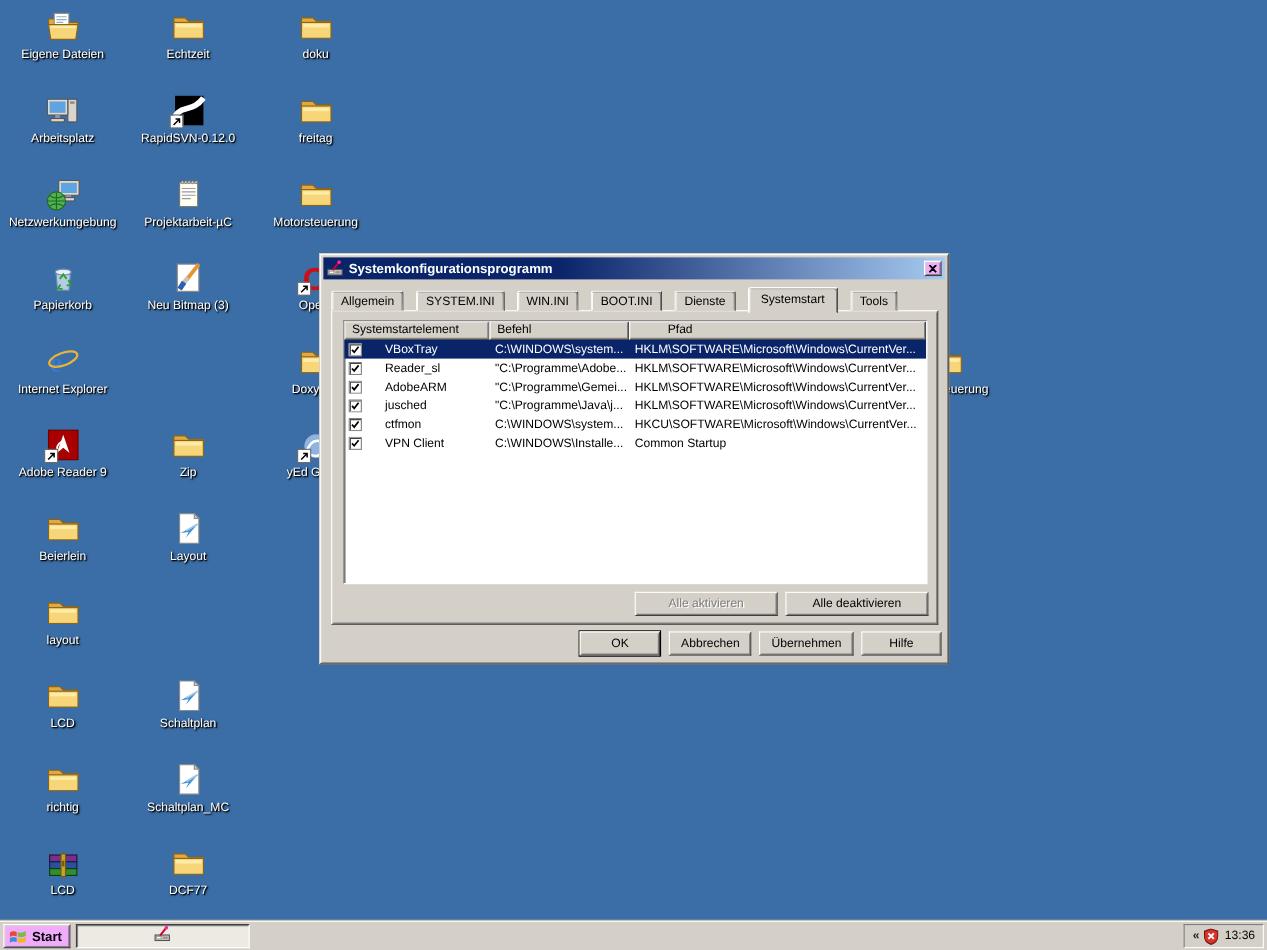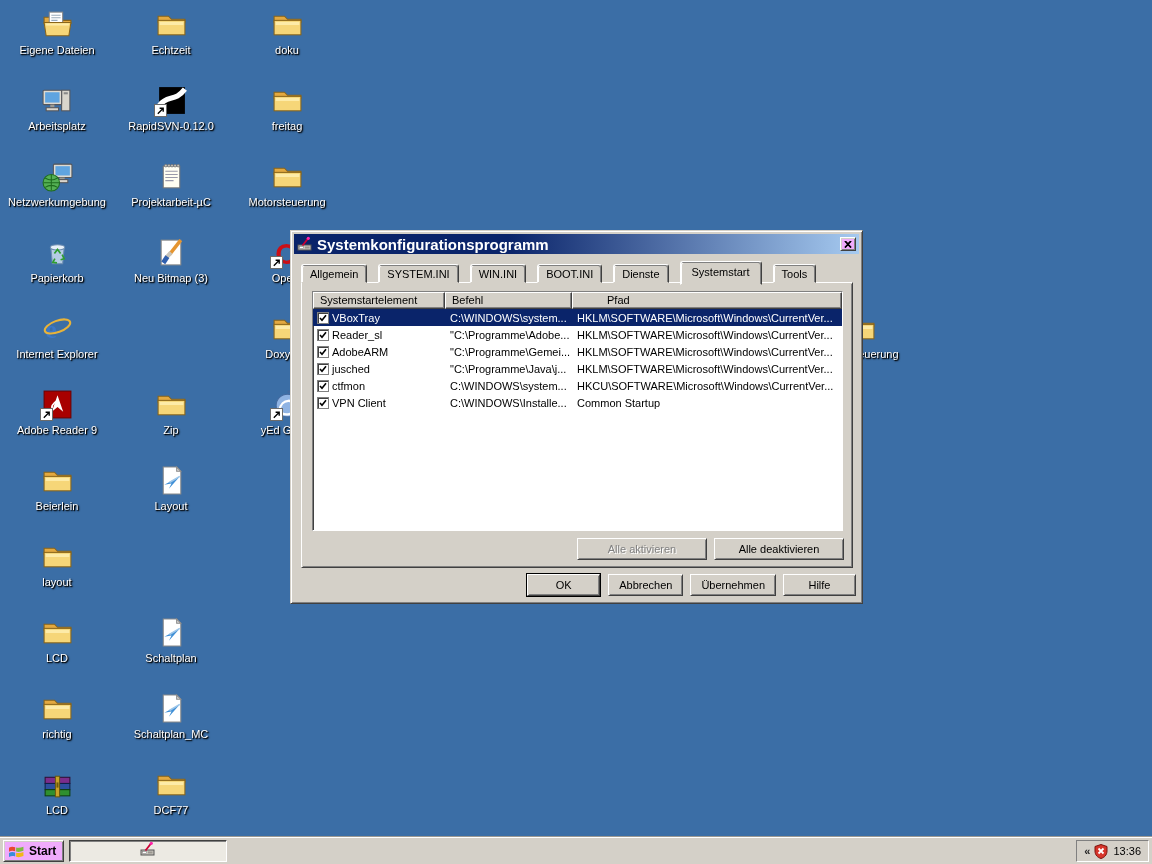--- a/index.html
+++ b/index.html
@@ -27,21 +27,21 @@
   .pressed { background:#ECEAE3; border:1px solid; border-color:#404040 #FFFFFF #FFFFFF #404040;
              box-shadow:inset 1px 1px 0 #808080;flex-direction:column; }
 
   
   #dialog { position:absolute; left:290px; top:230px; width:573px; height:374px; z-index:10;
             background:#D4D0C8; border:1px solid; border-color:#D4D0C8 #404040 #404040 #D4D0C8;
             box-shadow:inset 1px 1px 0 #FFFFFF, inset -1px -1px 0 #808080; }
   #titlebar { position:absolute; left:3px; top:3px; right:3px; height:20px; padding:0 3px;
               display:flex; align-items:center; gap:4px;
               background:linear-gradient(90deg, var(--cap1,#0A246A) 0%, var(--cap1,#0A246A) 38%, var(--cap2,#A6CAF0) 100%); }
-  #title-text { flex:1; color:#fff; font-weight:bold; font-size:15px; white-space:nowrap; overflow:hidden; }
+  #title-text { flex:1; color:#fff; font-weight:bold; font-size:12px; white-space:nowrap; overflow:hidden; }
   .tb-icon { width:16px; height:16px; flex:none; }
   .tb-icon svg { width:16px; height:16px; display:block; }
   #close-btn { width:16px; height:14px; display:flex; align-items:center; justify-content:center; flex:none; }
   #close-btn svg { width:8px; height:7px; }
 
   #tabs { position:absolute; left:10px; top:31px; height:21px; display:flex; align-items:flex-end; z-index:3;gap:11px; }
   .tab { height:19px; padding:3px 8px 0; background:#D4D0C8; white-space:nowrap;
          border:1px solid; border-color:#FFFFFF #404040 #D4D0C8 #FFFFFF;
          border-radius:3px 3px 0 0; box-shadow:inset -1px 1px 0 #808080, inset 1px 1px 0 #fff; position:relative; }
   .tab.active { height:24px; margin-top:-3px; margin-bottom:-2px; padding:4px 11px 0; z-index:4;
@@ -52,21 +52,21 @@
              box-shadow:inset 1px 1px 0 #D4D0C8, inset -1px -1px 0 #808080; }
 
   #listview { position:absolute; left:10px; top:8px; width:531px; height:240px; background:#fff; overflow:hidden; }
   #lv-header { display:flex; height:17px; }
   .lv-h { background:#D4D0C8; border:1px solid; border-color:#FFFFFF #404040 #404040 #FFFFFF;
           box-shadow:inset -1px -1px 0 #808080; padding:1px 6px; white-space:nowrap; overflow:hidden; flex:none; }
   .w0 { width:132px; } .w1 { width:127px; } .w2 { flex:1 1 auto !important;padding-left:34px; }
   .lv-row { display:flex; height:17px; align-items:center; }
   .lv-row.selected { background:var(--sel,#0A246A); color:#fff; }
   .lv-c { white-space:nowrap; overflow:hidden; flex:none; padding:0 6px 0 5px; }
-  .lv-c.c0 { display:flex; align-items:center; gap:3px; padding-left:4px; }
+  .lv-c.c0 { display:flex; align-items:center; gap:21px; padding-left:4px; }
   .cbx { width:12px; height:12px; background:#fff; border:1px solid #808080;
          box-shadow:inset 1px 1px 0 #404040; display:flex; align-items:center; justify-content:center; flex:none; }
   .cbx svg { width:8px; height:8px; display:block; }
 
   #page-btns { position:absolute; right:8px; bottom:7px; display:flex; gap:7px; }
   .btn { height:22px; min-width:130px; padding:0 10px; display:flex; align-items:center; justify-content:center;
          background:#D4D0C8; border:1px solid; border-color:#FFFFFF #404040 #404040 #FFFFFF;
          box-shadow:inset 1px 1px 0 #D4D0C8, inset -1px -1px 0 #808080; white-space:nowrap; }
   .btn.disabled { color:#808080; text-shadow:1px 1px 0 #fff; }
   #dlg-btns { position:absolute; right:6px; top:342px; display:flex; gap:7px; align-items:center; }

